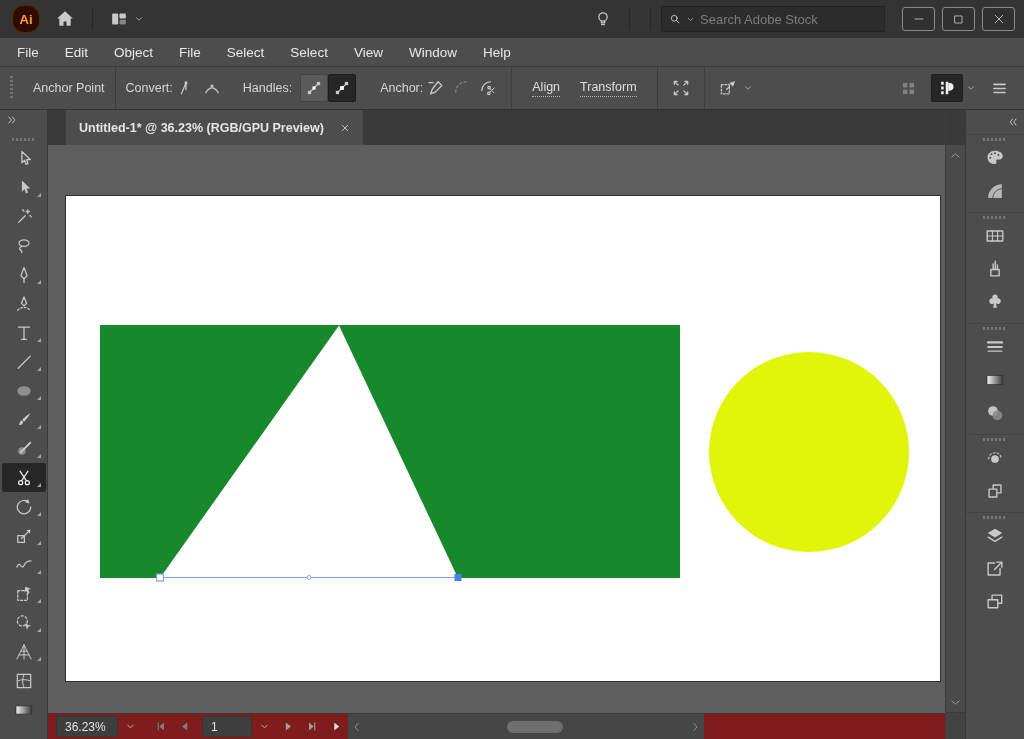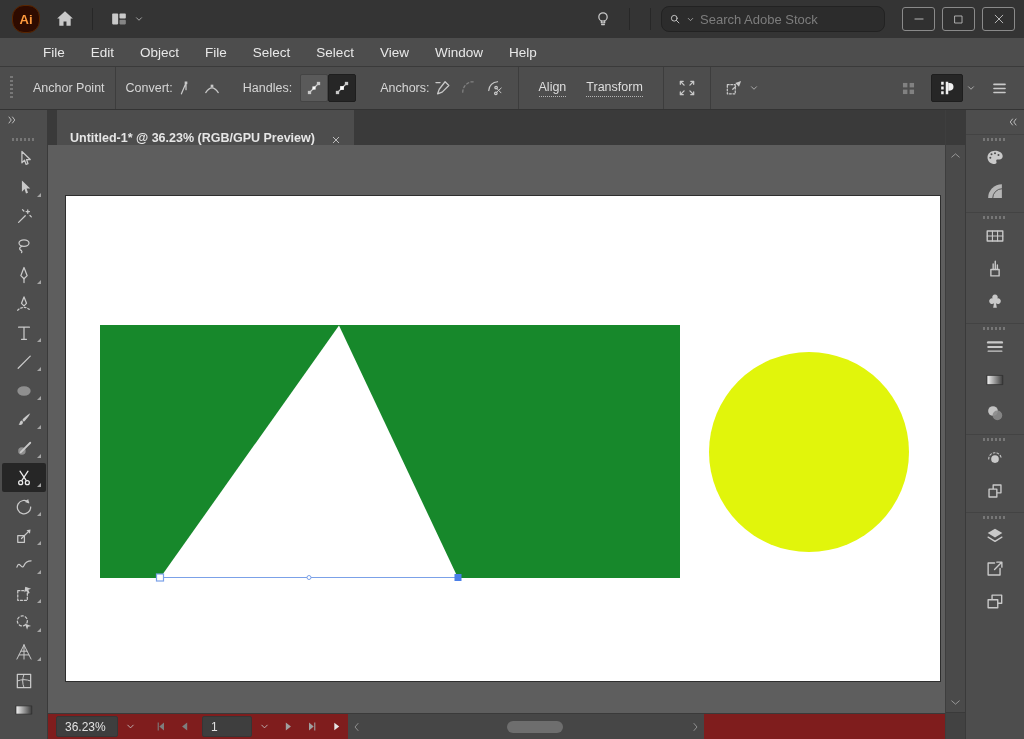--- a/index.html
+++ b/index.html
@@ -17,32 +17,32 @@
   .dim svg.ic{opacity:.42}
 
   
   .titlebar{height:38px;flex:0 0 38px;background:#343434;display:flex;align-items:center}
   .ai-badge{width:26px;height:26px;margin-left:12px;background:#2e0b00;border:1px solid #5a2600;
             border-radius:12px;display:flex;align-items:center;justify-content:center;
             font-size:13px;font-weight:700}
   .tbtn{display:flex;align-items:center;justify-content:center;padding:0 6px;height:30px}
   .tdiv{width:1px;height:22px;background:#272727;margin:0 10px}
   .ws-label{font-size:13.5px;color:#d9d9d9;margin:0 6px 0 2px}
-  .searchbox{width:210px;height:24px;background:#2c2c2c;border:1px solid #222;border-radius:8px;
+  .searchbox{width:210px;height:24px;background:#2c2c2c;border:1px solid #222;border-radius:1px;
              display:flex;align-items:center;padding:0 6px;gap:3px;margin-right:10px}
   .searchbox input{flex:1;background:transparent;border:none;outline:none;color:#c5c5c5;
              font-size:13px;font-family:"Liberation Sans",sans-serif;min-width:0}
   .searchbox input::placeholder{color:#7d7d7d}
   .winbtn{width:31px;height:22px;border:1px solid #8a8a8a;border-radius:3px;background:#303030;
           display:flex;align-items:center;justify-content:center;margin-left:7px}
   .winbtn:last-child{margin-right:9px}
   .spacer{flex:1}
 
   
-  .menubar{height:28px;flex:0 0 28px;background:#4d4d4d;display:flex;align-items:center;padding-left:30px}
+  .menubar{height:28px;flex:0 0 28px;background:#4d4d4d;display:flex;align-items:center;padding-left:4px}
   .mi{padding:0 13px;font-size:13.5px;color:#e8e8e8}
 
   
   .controlbar{height:44px;flex:0 0 44px;background:#4d4d4d;border-top:1px solid #3a3a3a;
               border-bottom:1px solid #333;box-sizing:border-box;display:flex;align-items:center}
   .clabel{font-size:12.5px;color:#d6d6d6;white-space:nowrap}
   .cdiv{width:1px;align-self:stretch;background:#3d3d3d;margin:0 10px}
   .cbtn{width:26px;height:26px;display:flex;align-items:center;justify-content:center;border-radius:2px}
   .cbtn.raised{background:#5a5a5a;border:1px solid #444}
   .cbtn.pressed{background:#262626;border:1px solid #1e1e1e}
@@ -61,21 +61,21 @@
   .griph{width:24px;height:3px;background:repeating-linear-gradient(90deg,#777 0 2px,transparent 2px 4px)}
   .tool{width:44px;height:29px;display:flex;align-items:center;justify-content:center;position:relative;border-radius:2px}
   .tool.fly::after{content:"";position:absolute;right:5px;bottom:5px;width:0;height:0;
            border-left:4px solid transparent;border-bottom:4px solid #a5a5a5}
   .tool.active{background:#262626}
   .tool.active svg.ic{stroke:#ececec}
 
   
   .center{flex:1;display:flex;flex-direction:column;min-width:0}
   .tabbar{height:35px;flex:0 0 35px;background:#3a3a3a;display:flex;align-items:stretch}
-  .tab{background:#4d4d4d;margin-left:9px;display:flex;align-items:flex-end;padding:0 13px;gap:16px}
+  .tab{background:#4d4d4d;margin-left:18px;display:flex;align-items:center;padding:0 13px;gap:16px}
   .tabtitle{font-size:12.5px;font-weight:700;color:#e6e6e6;white-space:nowrap}
   .canvas{flex:1;background:#5e5e5e;position:relative;overflow:hidden}
   .artboard{position:absolute;left:18px;top:51px;width:874px;height:485px;box-shadow:0 0 0 1px #2e2e2e}
 
   
   .statusbar{height:26px;flex:0 0 26px;background:#7f1d1d;border-top:1px solid #3a3a3a;
              box-sizing:border-box;display:flex;align-items:center}
   .field{height:19px;background:#3e3e3e;border:1px solid #363636;border-radius:2px;display:flex;
          align-items:center;padding:0 8px;font-size:12px;color:#e2e2e2}
   .zoomfield{width:44px;margin-left:8px}
@@ -213,21 +213,21 @@
         </svg>
     </div>
     <div class="cbtn pressed">
       <svg class="ic" viewBox="0 0 24 24" width="18" height="18">
         <path d="M6 18L18 6"></path>
           <rect class="fb" x="3.8" y="15.8" width="4.4" height="4.4"></rect>
         <rect class="fb" x="15.8" y="3.8" width="4.4" height="4.4"></rect>
         <rect x="9.5" y="9.5" width="5" height="5" fill="#fff" stroke="none"></rect>
         </svg>
     </div>
-    <span class="clabel" style="margin-left:24px">Anchors:</span>
+    <span class="clabel" style="margin-left:24px">Anchor:</span>
     <div class="cbtn">
       <svg class="ic" viewBox="0 0 24 24" width="20" height="20">
         <path d="M14.5 4.5L19 9l-8 8-5.5 2 2-5.5z"></path>
           <path d="M3.5 5.5h5"></path>
         </svg>
     </div>
     <div class="cbtn dim">
       <svg class="ic" viewBox="0 0 24 24" width="20" height="20">
         <path d="M4.5 17A12.5 12.5 0 0 1 17 4.5" stroke-dasharray="2.8 2.8"></path>
         </svg>

